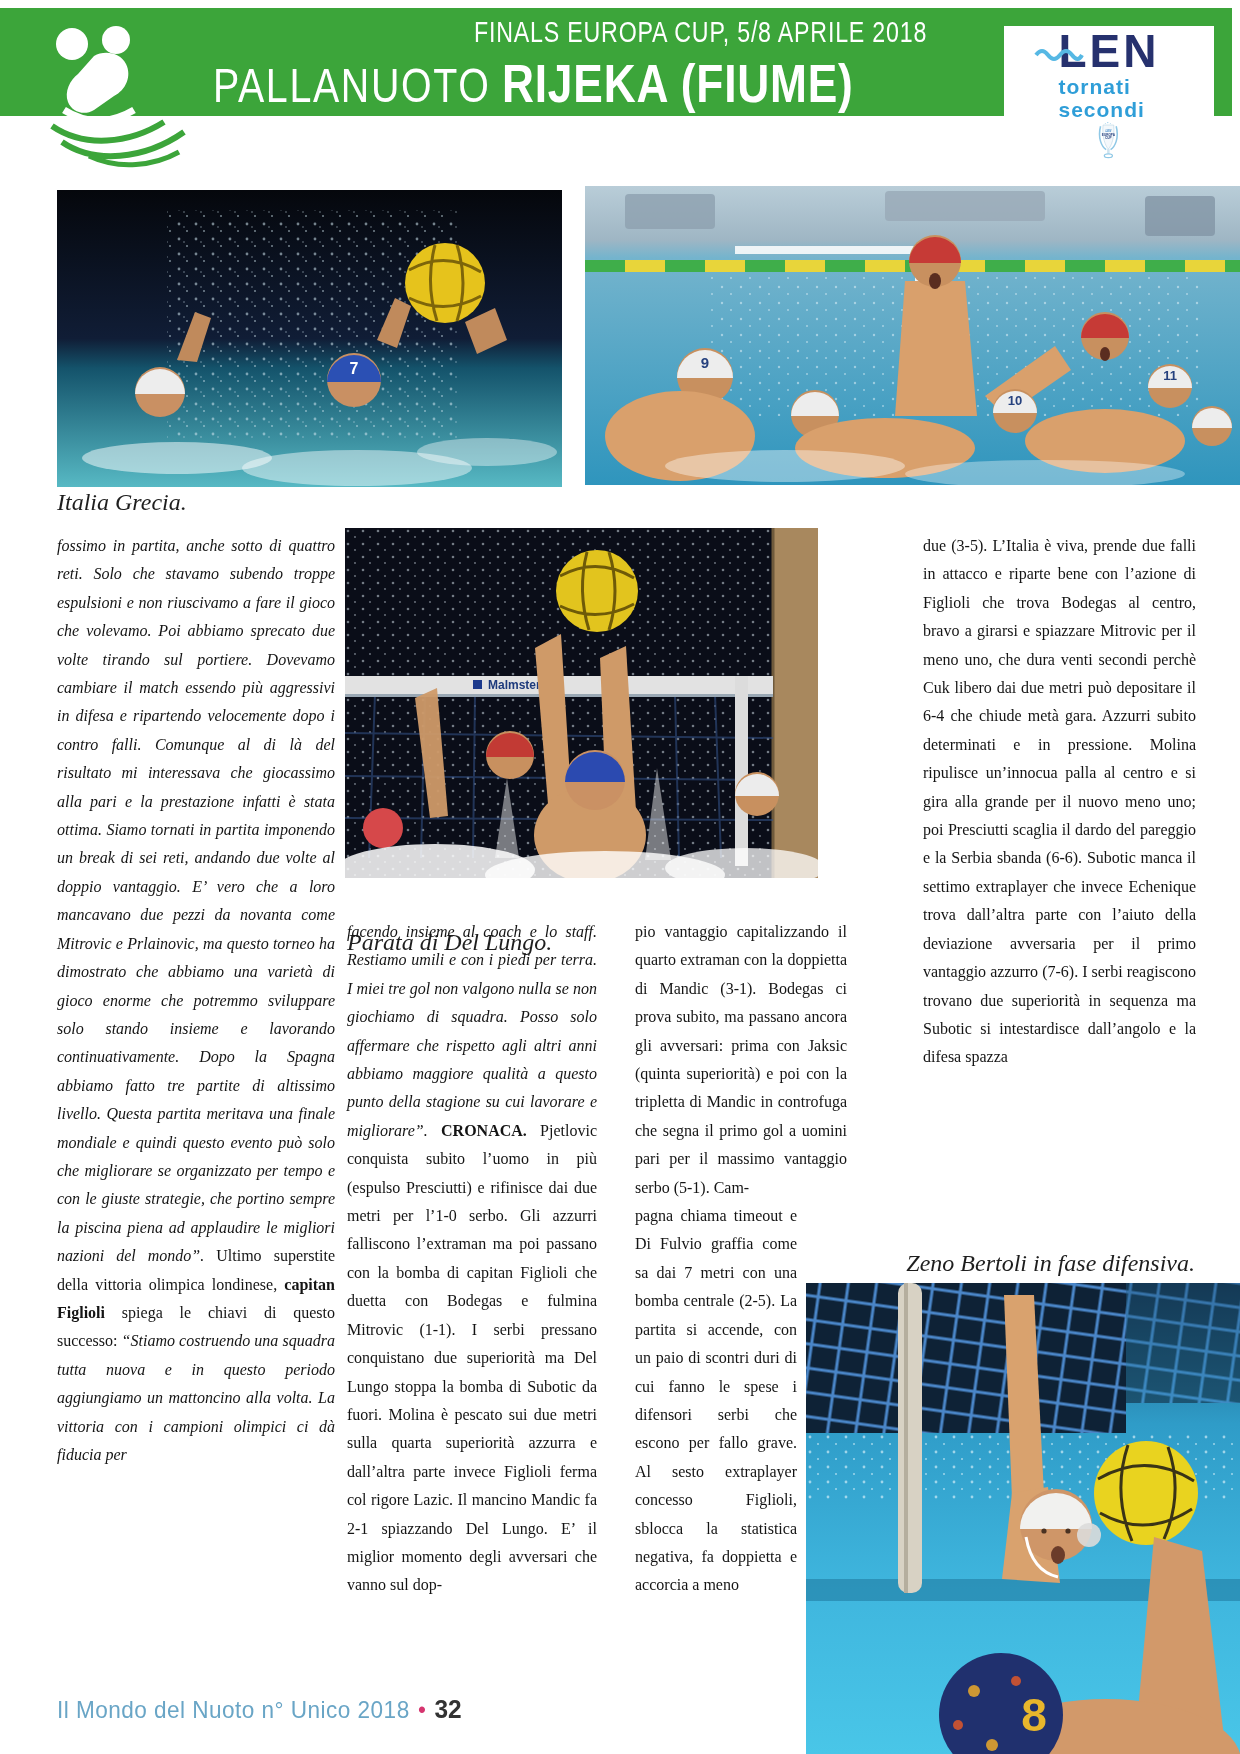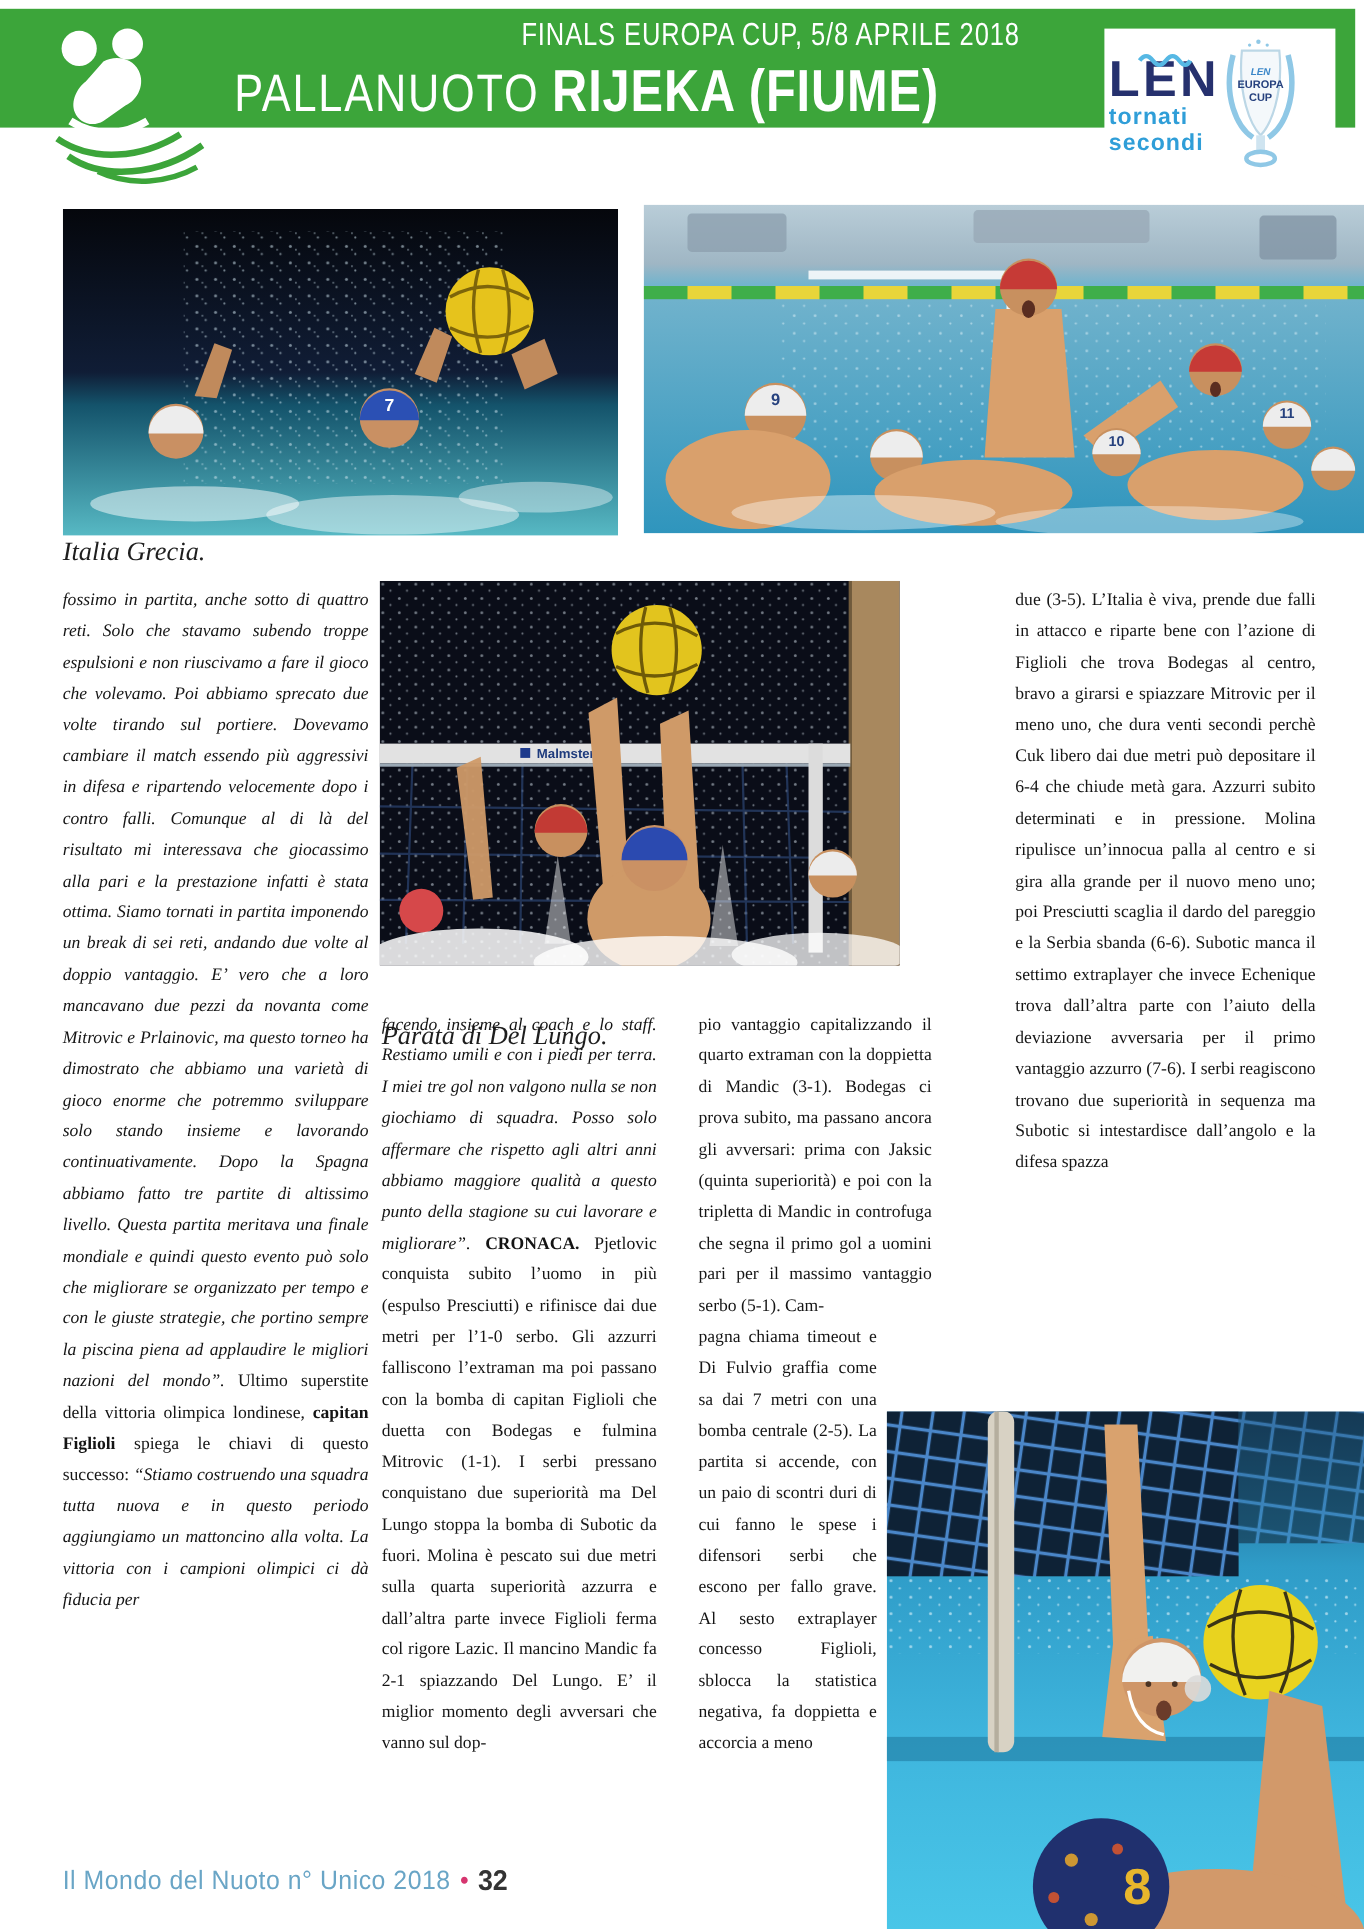--- a/index.html
+++ b/index.html
@@ -9,21 +9,21 @@
   .band{position:absolute;left:0;top:8px;width:1232px;height:108px;background:#3CA53A;}
   .event-line{position:absolute;left:474px;top:16px;color:#fff;
       font-family:"Liberation Sans",sans-serif;font-weight:300;font-size:29px;
       letter-spacing:1px;transform:scaleX(0.80);transform-origin:left top;white-space:nowrap;}
   .title-row{position:absolute;left:213px;top:52px;transform:scaleX(0.82);transform-origin:left top;
       white-space:nowrap;color:#fff;font-family:"Liberation Sans",sans-serif;}
   .section-label{font-size:48px;font-weight:300;letter-spacing:2px;}
   .page-title{font-size:54px;font-weight:800;letter-spacing:1px;margin-left:14px;}
   .player-logo{position:absolute;left:34px;top:14px;}
   .logo-box{position:absolute;left:1004px;top:26px;width:210px;height:136px;background:#fff;
-      display:flex;align-items:center;padding:2px 4px;box-sizing:border-box;}
+      display:flex;align-items:center;padding:2px 4px;box-sizing:border-box;flex-direction:column;}
   .len-logo{display:flex;flex-direction:column;line-height:1;font-family:"Liberation Sans",sans-serif;}
   .len-acronym{position:relative;font-size:46px;font-weight:900;color:#26316E;letter-spacing:3px;}
   .len-wave{position:absolute;left:30px;top:20px;}
   .len-word{font-size:21px;font-weight:700;color:#2F9ED8;letter-spacing:1px;margin-top:2px;}
   
   .photo{position:absolute;overflow:hidden;}
   .photo svg{display:block;}
   .ph-tl{left:57px;top:190px;width:505px;height:297px;}
   .ph-tr{left:585px;top:186px;width:655px;height:299px;}
   .ph-mid{left:345px;top:528px;width:473px;height:350px;}
@@ -230,20 +230,21 @@
       <ellipse cx="90" cy="342" rx="100" ry="26" fill="#ffffff" opacity="0.85"></ellipse>
       <ellipse cx="260" cy="347" rx="120" ry="24" fill="#ffffff" opacity="0.8"></ellipse>
       <ellipse cx="400" cy="340" rx="80" ry="20" fill="#ffffff" opacity="0.75"></ellipse>
       <polygon points="150,330 162,250 174,330" fill="#ffffff" opacity="0.45"></polygon>
       <polygon points="300,332 312,240 326,332" fill="#ffffff" opacity="0.45"></polygon>
     </svg>
   </div>
 
   <div class="caption cap-2">Parata di Del Lungo.</div>
 
+  <div class="caption cap-3">Zeno Bertoli in fase difensiva.</div>
 
   <div class="photo ph-br">
     <svg width="434" height="471" viewBox="0 0 434 471" preserveAspectRatio="none">
       <defs>
         <linearGradient id="gBR" x1="0" y1="0" x2="0" y2="1">
           <stop offset="0" stop-color="#1c567c"></stop>
             <stop offset="0.3" stop-color="#2f9cc8"></stop>
           <stop offset="0.65" stop-color="#3fb6de"></stop>
             <stop offset="1" stop-color="#49c6e8"></stop>
         </linearGradient>

